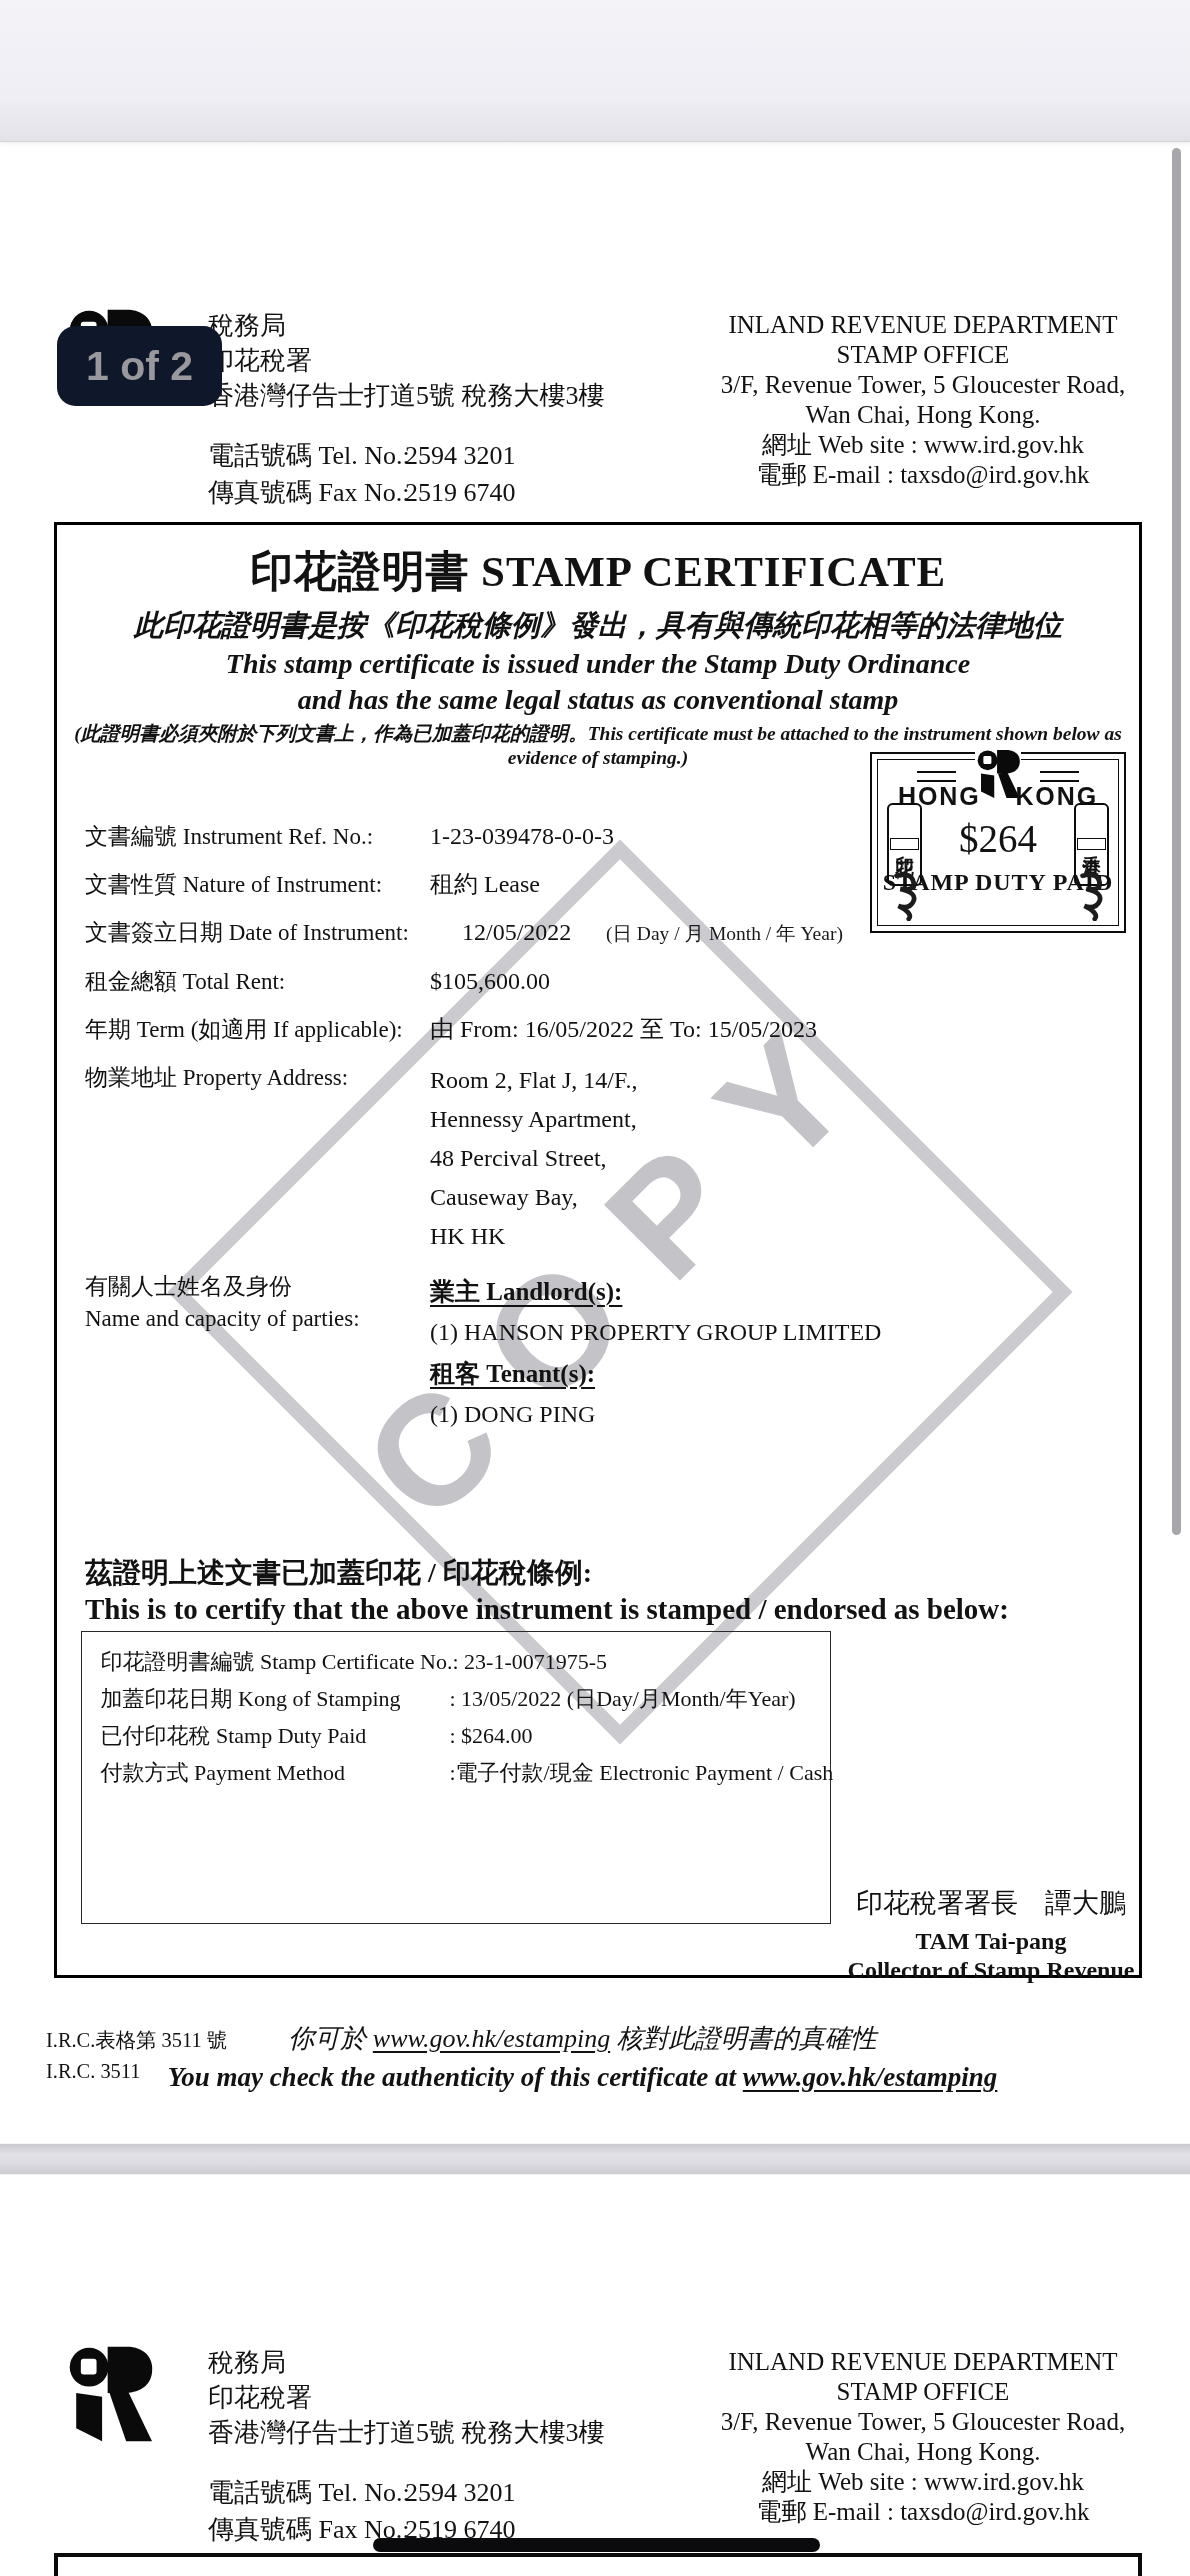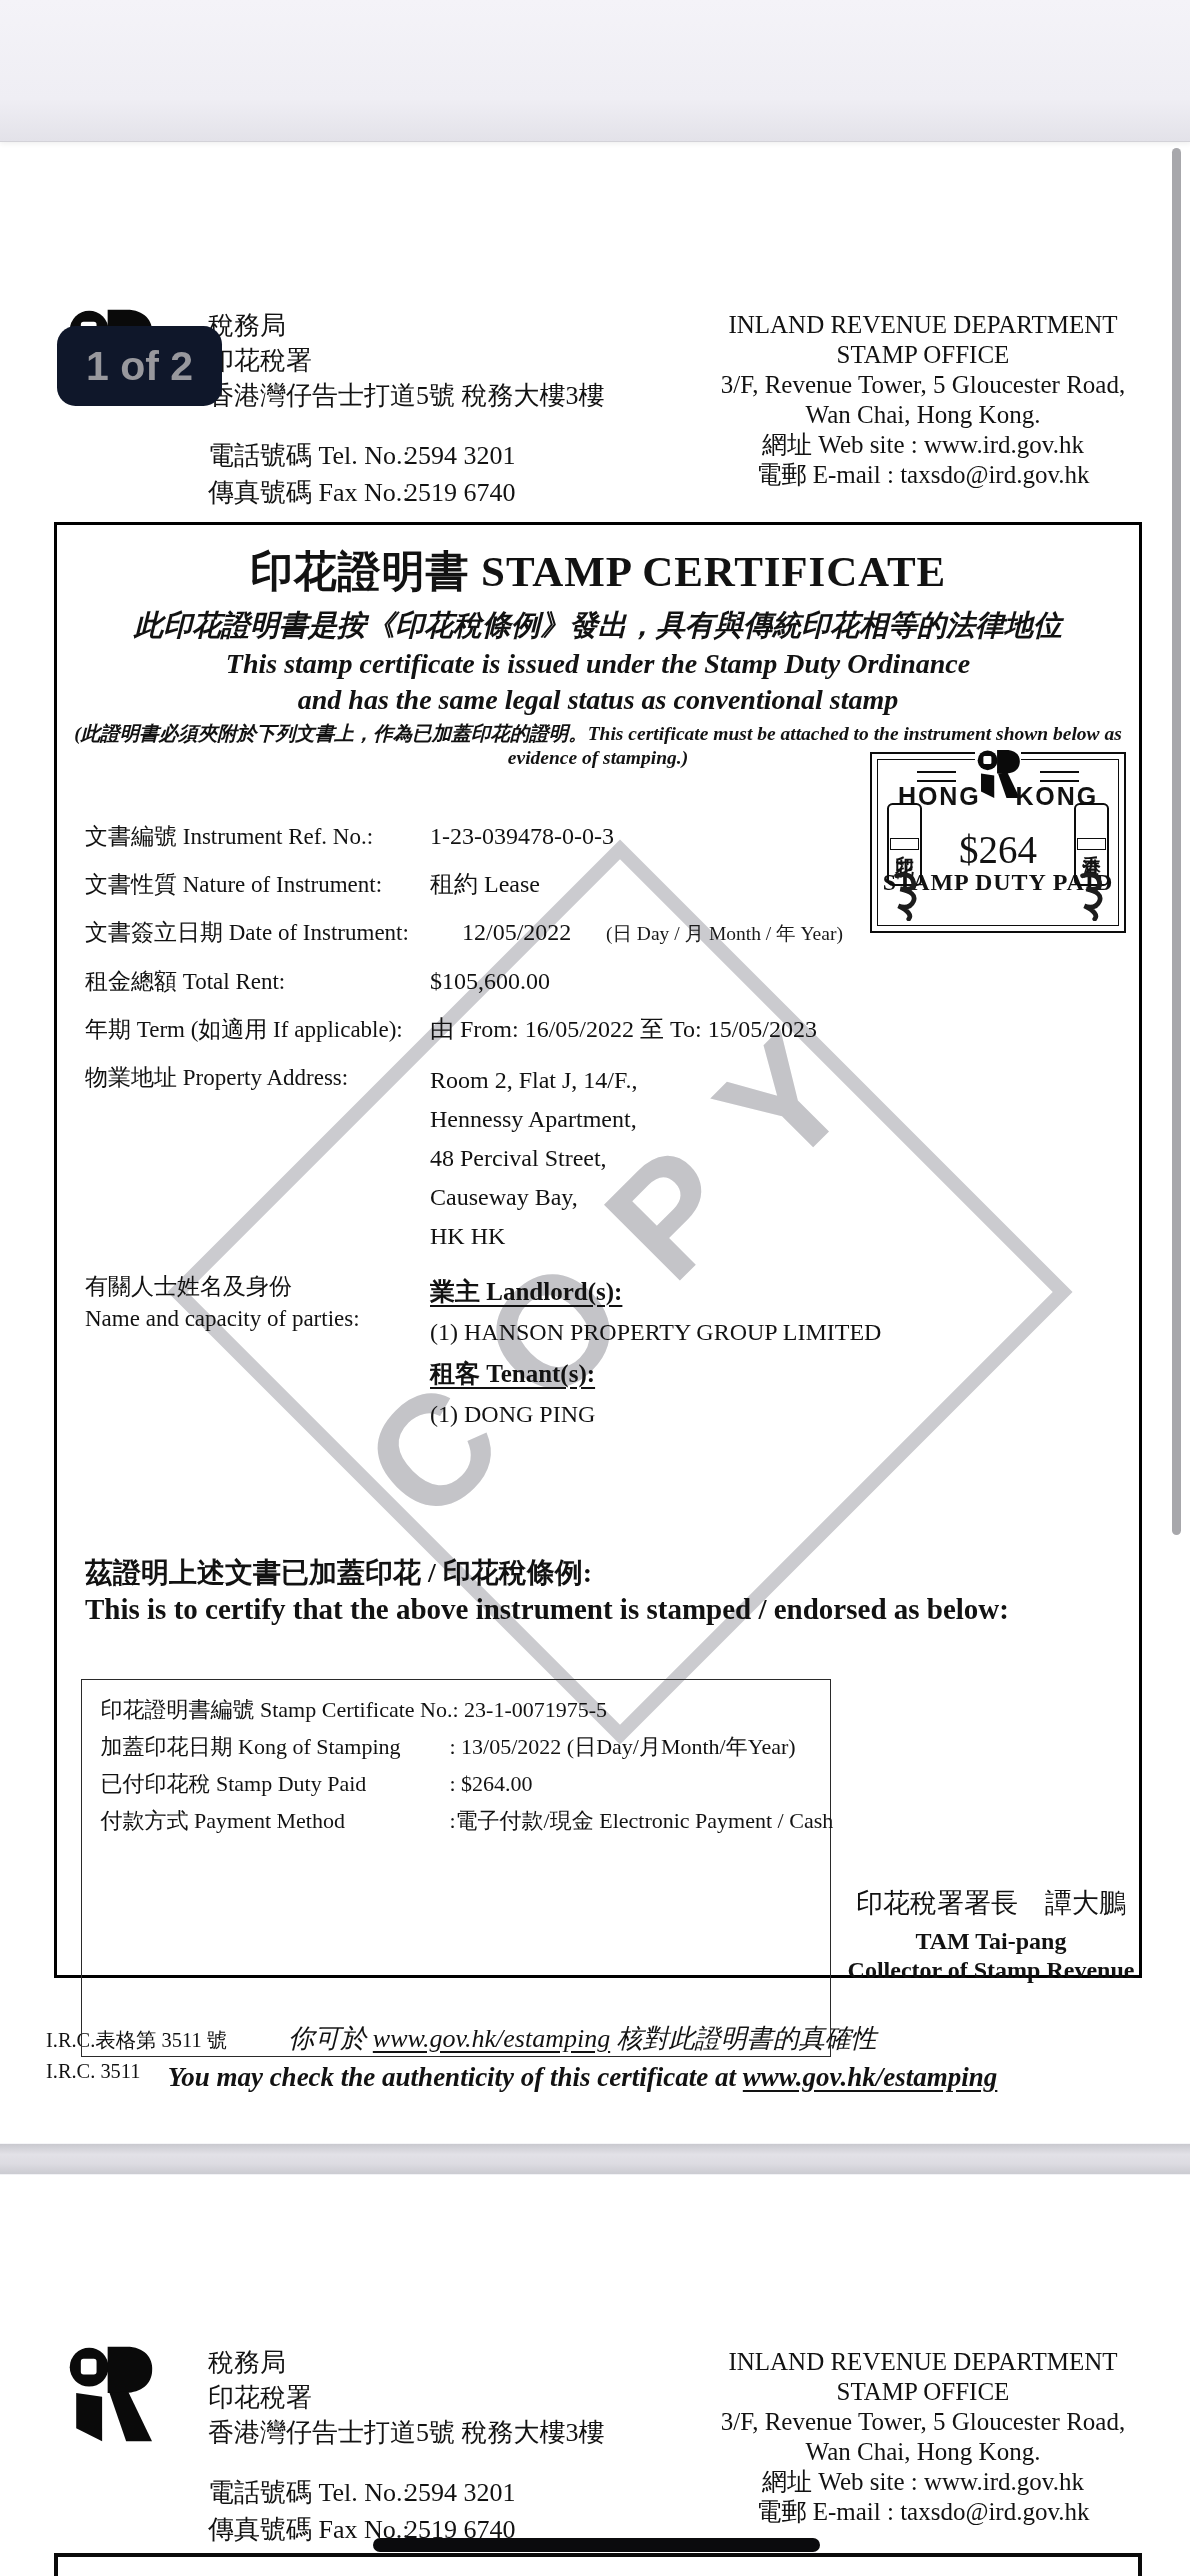--- a/index.html
+++ b/index.html
@@ -58,41 +58,41 @@
   .chop{position:absolute;top:227px;left:813px;width:256px;height:181px;border:2.8px solid #0c0c0c;
         box-sizing:border-box;background:#fff;z-index:2;}
   .chop-inner{position:absolute;top:4.6px;left:4.6px;right:4.6px;bottom:4.6px;border:1.9px solid #0c0c0c;}
   .chop-logo{position:absolute;top:-11px;left:50%;transform:translateX(-50%);width:46px;height:50px;background:#fff;}
   .chop-logo svg{width:46px;height:50px;display:block;}
   .chop-dline{position:absolute;top:11px;width:39px;height:7.4px;border-top:2.8px solid #0c0c0c;border-bottom:2.8px solid #0c0c0c;}
   .chop-dline.l{left:39px;} .chop-dline.r{right:39px;}
   .chop-word{position:absolute;top:22px;font-family:"Liberation Sans","DejaVu Sans",sans-serif;
              font-weight:bold;font-size:25px;letter-spacing:1.9px;}
   .chop-word.l{left:20.4px;} .chop-word.r{right:20.4px;}
-  .chop-amount{position:absolute;top:67px;left:0;right:0;text-align:center;font-size:39px;line-height:45px;}
+  .chop-amount{position:absolute;top:56px;left:0;right:0;text-align:center;font-size:39px;line-height:45px;}
   .chop-caption{position:absolute;top:109px;left:0;right:0;text-align:center;font-weight:bold;font-size:24px;letter-spacing:0.9px;}
   .cartouche{position:absolute;top:43px;width:35px;height:83px;border:2.8px solid #0c0c0c;border-radius:5.6px;
              box-sizing:border-box;display:flex;align-items:center;justify-content:center;}
   .cartouche.l{left:9.3px;} .cartouche.r{right:9.3px;}
   .cartouche .vtxt{writing-mode:vertical-rl;text-orientation:upright;font-size:18.5px;font-weight:bold;
                    letter-spacing:2.8px;border:0.9px solid #0c0c0c;padding:1.9px 0.9px;}
   .squiggle{position:absolute;bottom:5.6px;width:32px;height:48px;}
   .squiggle.l{left:11px;} .squiggle.r{right:11px;}
   
   .wm-diamond{position:absolute;top:447px;left:243px;width:612px;height:612px;
               border:14px solid #cbcbcf;transform:rotate(45deg);z-index:0;}
   .wm-text{position:absolute;top:447px;left:243px;width:612px;height:612px;display:flex;align-items:center;
            justify-content:center;transform:rotate(-45deg);z-index:0;
            font-family:"Liberation Sans","DejaVu Sans",sans-serif;font-weight:bold;font-size:156px;
            letter-spacing:54px;color:#c4c4c8;text-indent:54px;}
   
   .certify{position:absolute;top:1029px;left:28px;right:28px;z-index:2;}
   .certify .zh{font-size:28px;font-weight:bold;line-height:37px;}
   .certify .en{font-size:29px;font-weight:bold;line-height:37px;}
-  .inner-box{position:absolute;top:1154px;left:24px;width:750px;height:378px;border:1.9px solid #2a2a2a;
+  .inner-box{position:absolute;top:1106px;left:24px;width:750px;height:293px;border:1.9px solid #2a2a2a;
              box-sizing:border-box;padding:11px 0 0 18.5px;z-index:2;background:transparent;}
   .irow{display:flex;font-size:22px;line-height:37px;white-space:nowrap;}
   .ilab{flex:0 0 349px;}
   .signature{position:absolute;top:1361px;left:774px;width:320px;text-align:center;z-index:2;}
   .sig-zh{font-size:27px;line-height:35px;margin-bottom:6px;}
   .sig-en{font-size:24px;font-weight:bold;line-height:29px;}
   
   .doc-footer{position:absolute;top:1882px;left:0;width:100%;}
   .foot-left{position:absolute;left:46px;top:1.9px;font-size:20.4px;line-height:31px;}
   .foot-center{position:absolute;left:93px;width:979px;text-align:center;}

